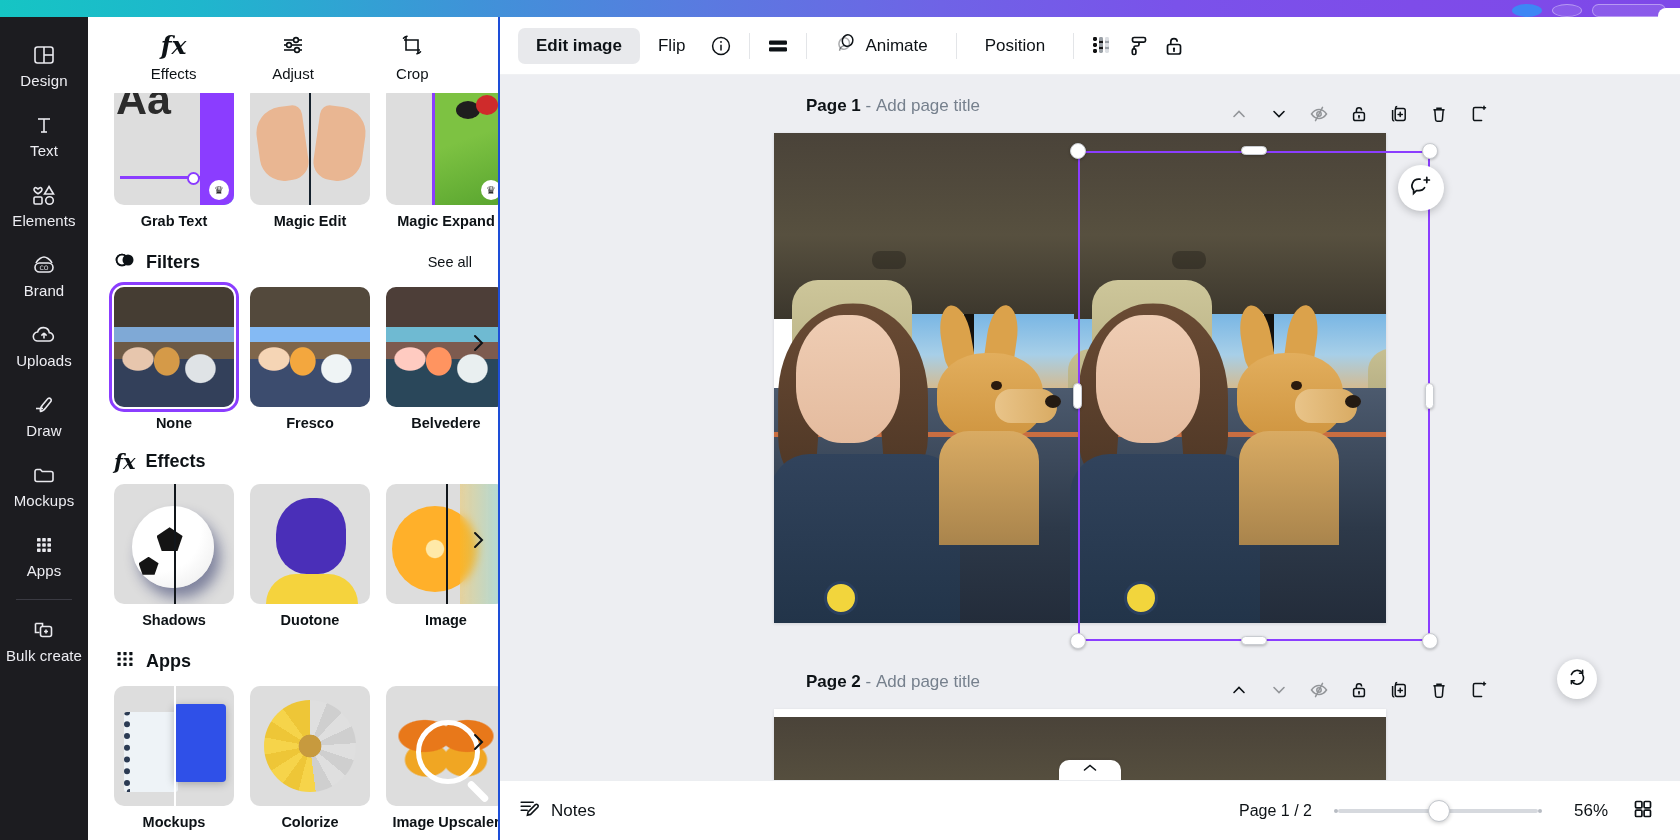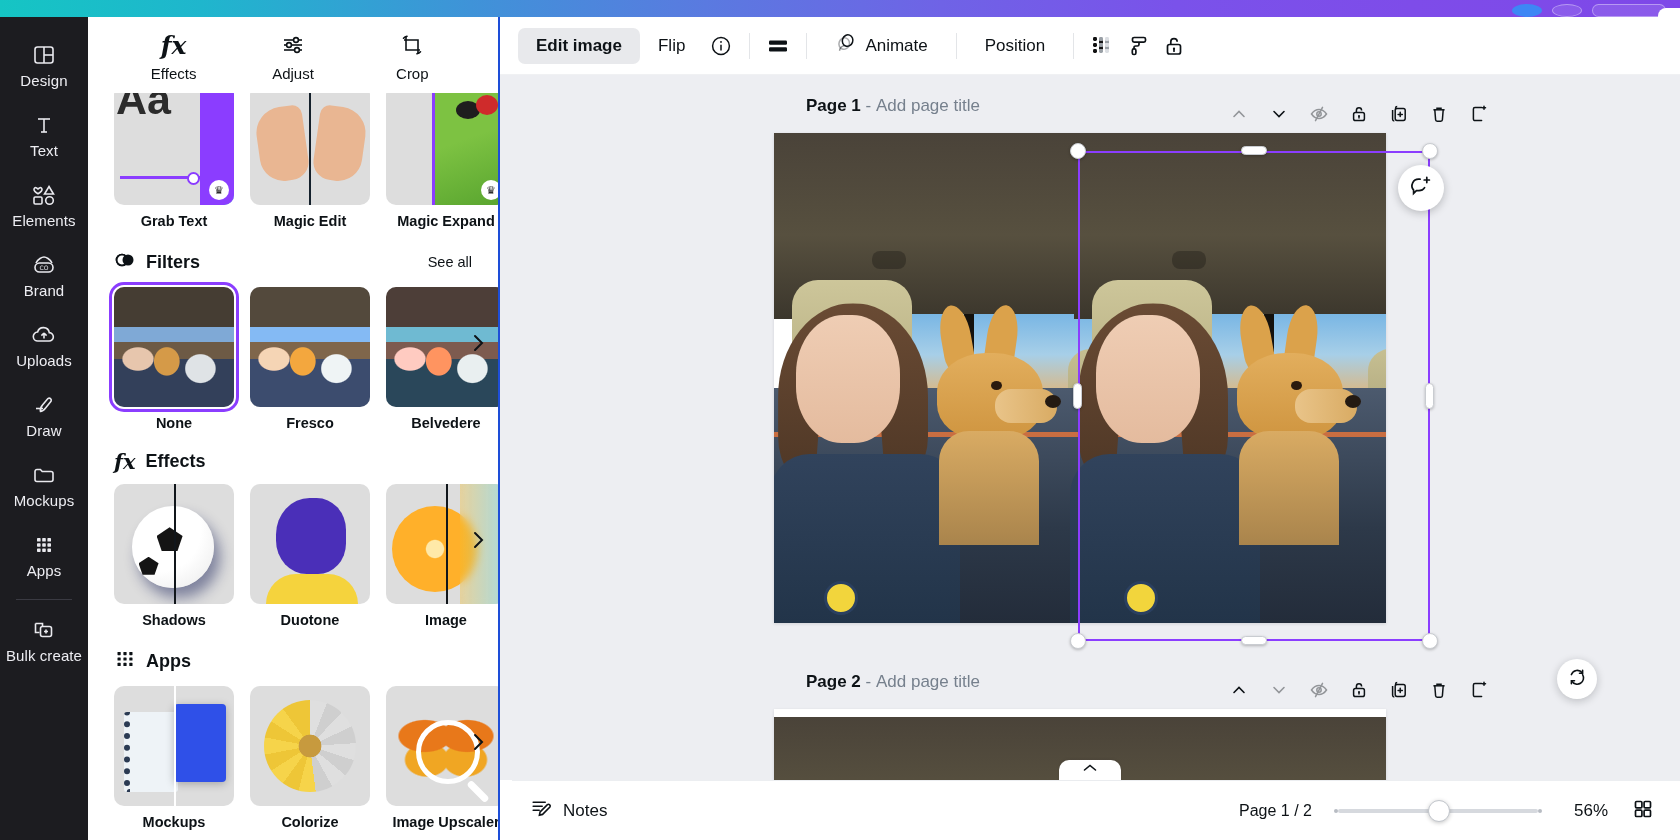--- a/index.html
+++ b/index.html
@@ -394,21 +394,21 @@
     display:flex; align-items:center; justify-content:center; cursor:pointer; z-index:6;
   }
   .rotate-btn {
     position:absolute; width:40px; height:40px; border-radius:50%;
     background:#fff; box-shadow: 0 2px 8px rgba(14,19,24,.22);
     display:flex; align-items:center; justify-content:center; cursor:pointer; z-index:7;
   }
 
   
   .bottom {
-    position:absolute; left:12px; right:0; bottom:0; height:60px; background:#fff;
+    position:absolute; left:0; right:0; bottom:0; height:60px; background:#fff;
     display:flex; align-items:center; justify-content:space-between;
     padding: 0 22px 0 18px; border-top:1px solid #eceef1; z-index:30;
   }
   .notes { display:flex; align-items:center; gap:9px; cursor:pointer; font-size:17px; color:#0d1216; }
   .bottom-right { display:flex; align-items:center; gap:20px; }
   .pagecount { font-size:16px; color:#0d1216; white-space:nowrap; }
   .zoom-slider { position:relative; width:212px; height:20px; display:flex; align-items:center; }
   .zs-track { position:absolute; left:6px; right:6px; height:4px; border-radius:2px; background:#d6d9de; }
   .zs-tick { position:absolute; width:4px; height:4px; border-radius:50%; background:#b8bcc3; }
   .zs-knob {

